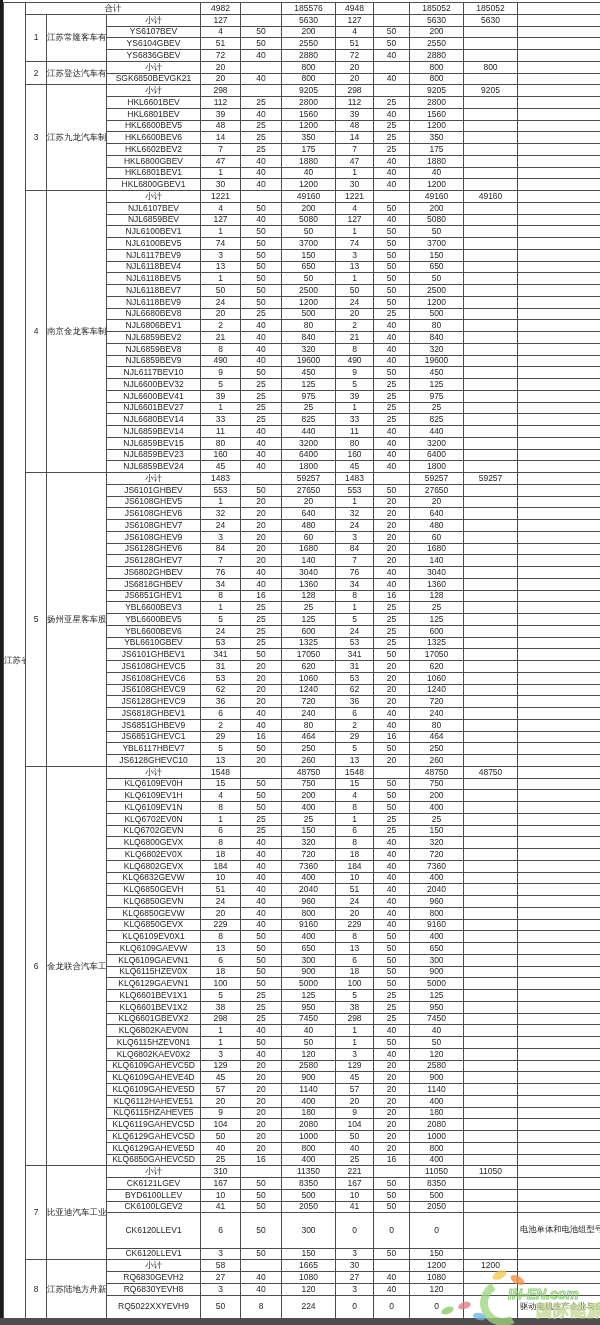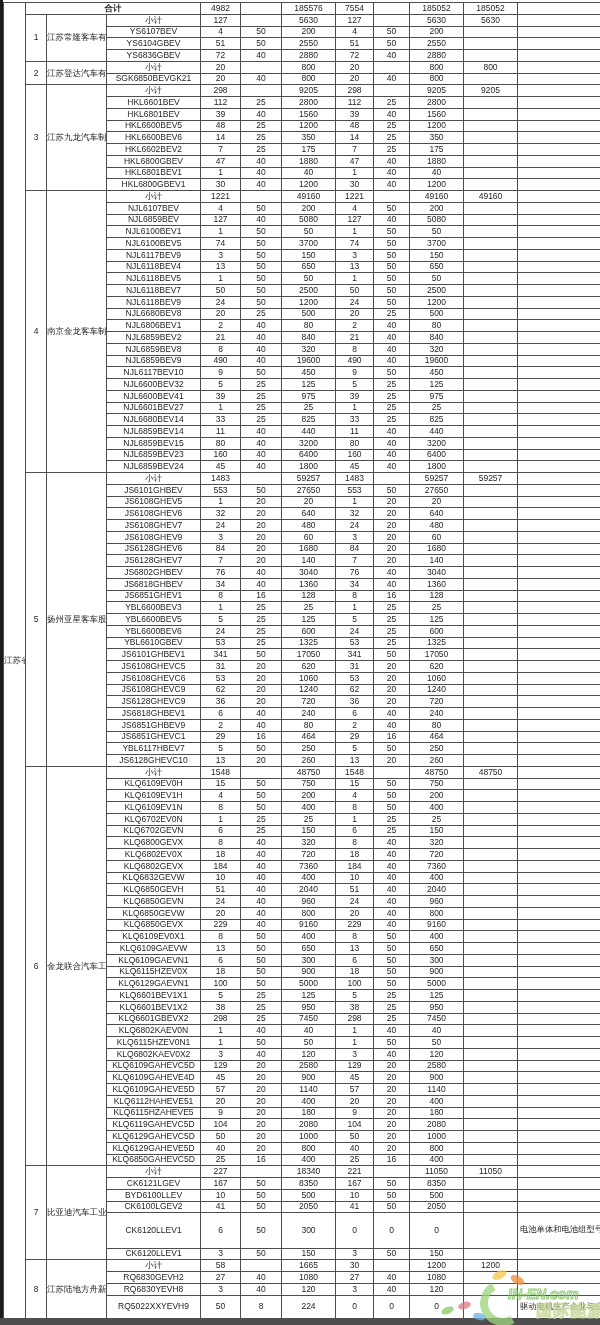--- a/index.html
+++ b/index.html
@@ -22,21 +22,21 @@
   table.report tr{height:11.75px;}
   table.report tr.h2{height:23.5px;}
   table.report tr.h3{height:35.25px;}
   td.province{font-size:7.5px;letter-spacing:0;}
   td.seq{font-size:9px;}
   td.company{
     text-align:left;padding:0 1px 0 2px;font-size:8px;
     white-space:normal;line-height:1.2;word-break:break-all;
   }
   td.model{font-size:8.3px;}
-  td.grand-label{font-size:9px;font-weight:bold;}
+  td.grand-label{font-size:9px;}
   td.note{text-align:left;white-space:normal;vertical-align:middle;}
   .note-text{width:85px;font-size:8.3px;line-height:1.18;text-align:left;padding-left:2px;word-break:break-all;}
   
   .wm{position:absolute;left:438px;top:1268px;width:162px;height:57px;pointer-events:none;z-index:3;opacity:.85;}
   .wm .petal{position:absolute;border-radius:50%;}
   .wm-crescent{
     position:absolute;left:42px;top:12px;width:30px;height:30px;border-radius:50%;
     border:8px solid rgba(158,212,126,.9);
     border-top-color:transparent;border-right-color:transparent;
     transform:rotate(15deg);
@@ -75,21 +75,21 @@
       <col style="width:54px">
       <col style="width:83px">
   </colgroup>
   <tbody>
       <tr>
         <td class="province" rowspan="109">江苏省</td>
         <td class="grand-label" colspan="3">合计</td>
         <td class="num">4982</td>
         <td class="num"></td>
         <td class="num">185576</td>
-        <td class="num">7554</td>
+        <td class="num">4948</td>
         <td class="num"></td>
         <td class="num">185052</td>
         <td class="num">185052</td>
         <td class="note"></td>
       </tr>
       <tr>
         <td class="seq" rowspan="4">1</td>
         <td class="company" rowspan="4">江苏常隆客车有限公司</td>
         <td class="model">小计</td>
         <td class="num">127</td>
@@ -1175,23 +1175,23 @@
         <td class="num">25</td>
         <td class="num">16</td>
         <td class="num">400</td>
         <td class="num"></td>
         <td class="note"></td>
       </tr>
       <tr>
         <td class="seq" rowspan="6">7</td>
         <td class="company" rowspan="6">比亚迪汽车工业有限公司南京分公司</td>
         <td class="model">小计</td>
-        <td class="num">227</td>
-        <td class="num"></td>
-        <td class="num">18340</td>
+        <td class="num">310</td>
+        <td class="num"></td>
+        <td class="num">11350</td>
         <td class="num">221</td>
         <td class="num"></td>
         <td class="num">11050</td>
         <td class="num">11050</td>
         <td class="note"></td>
       </tr>
       <tr>
         <td class="model">CK6121LGEV</td>
         <td class="num">167</td>
         <td class="num">50</td>

